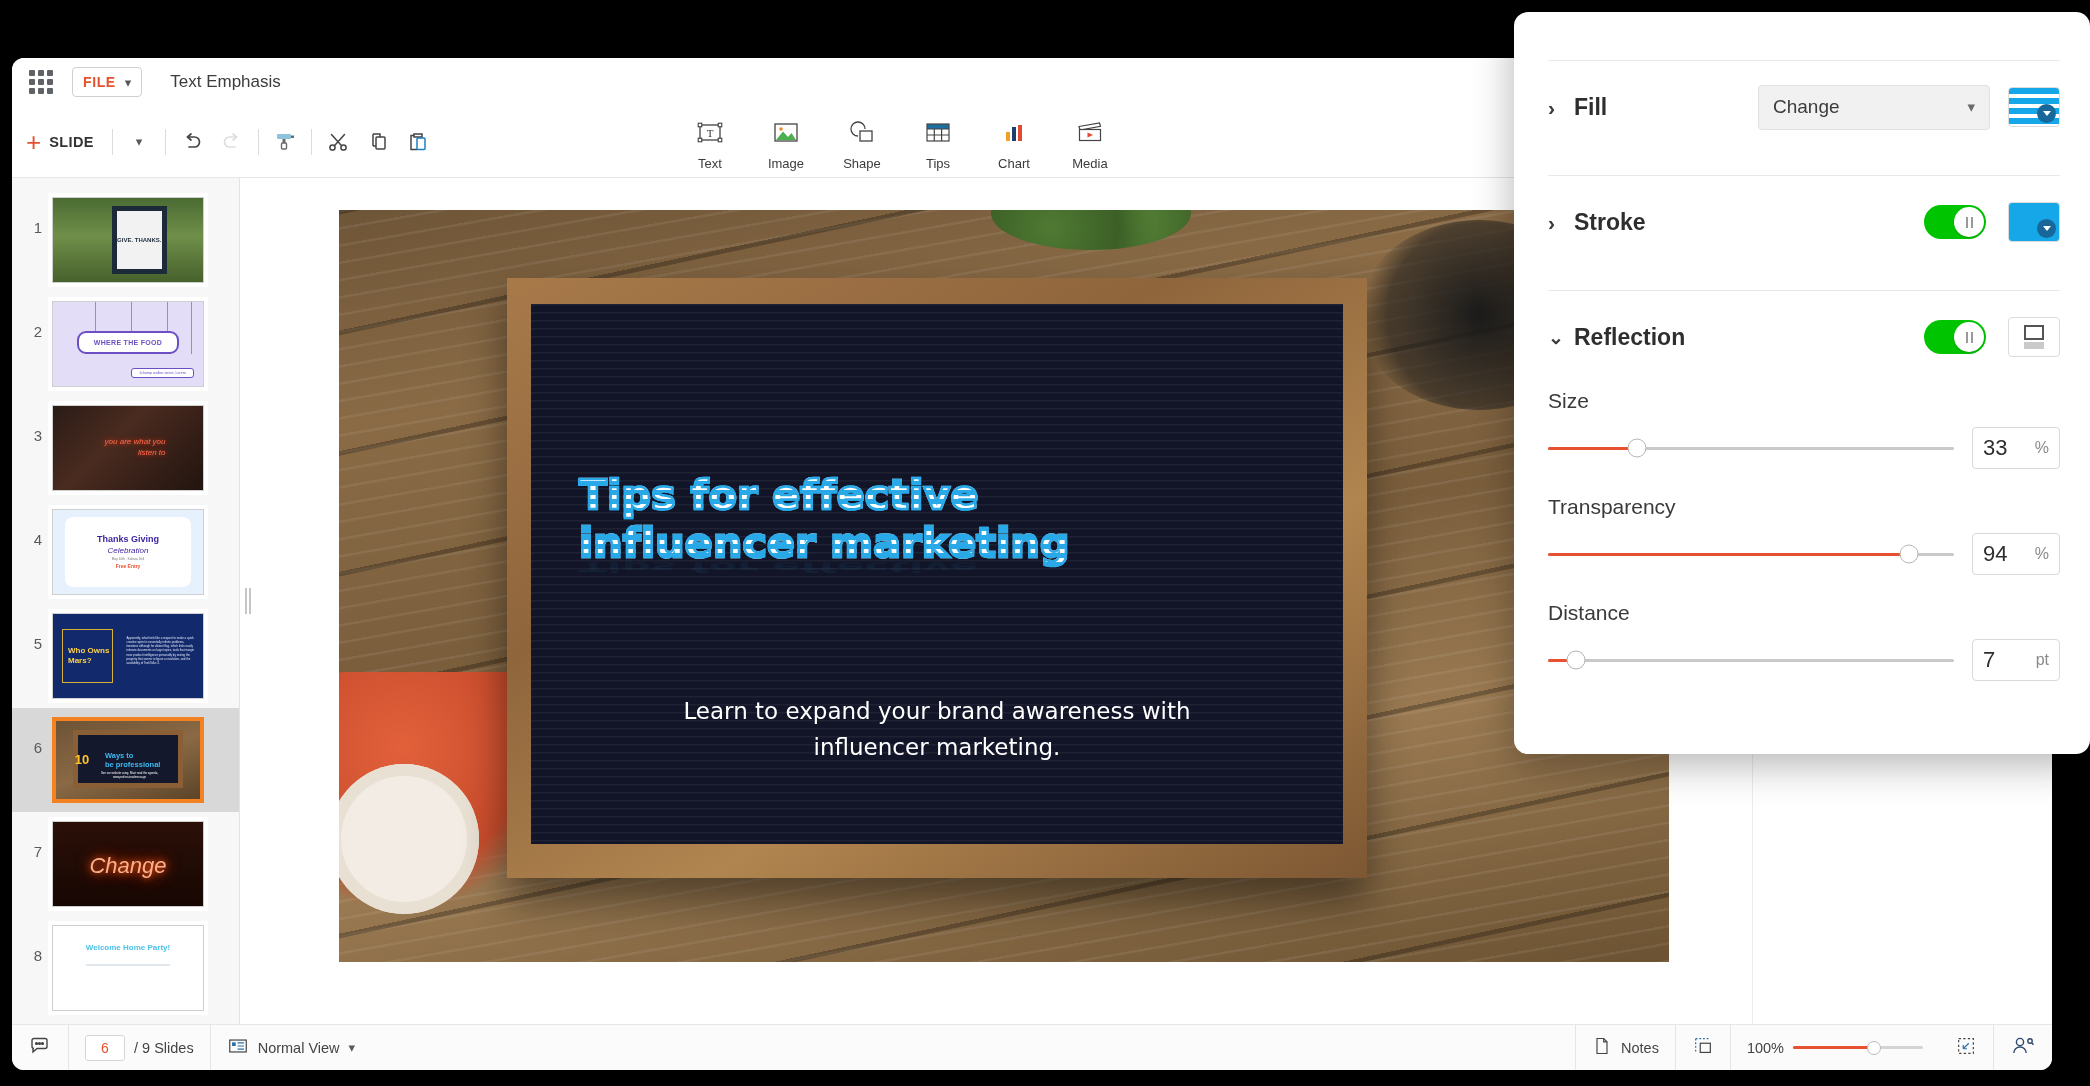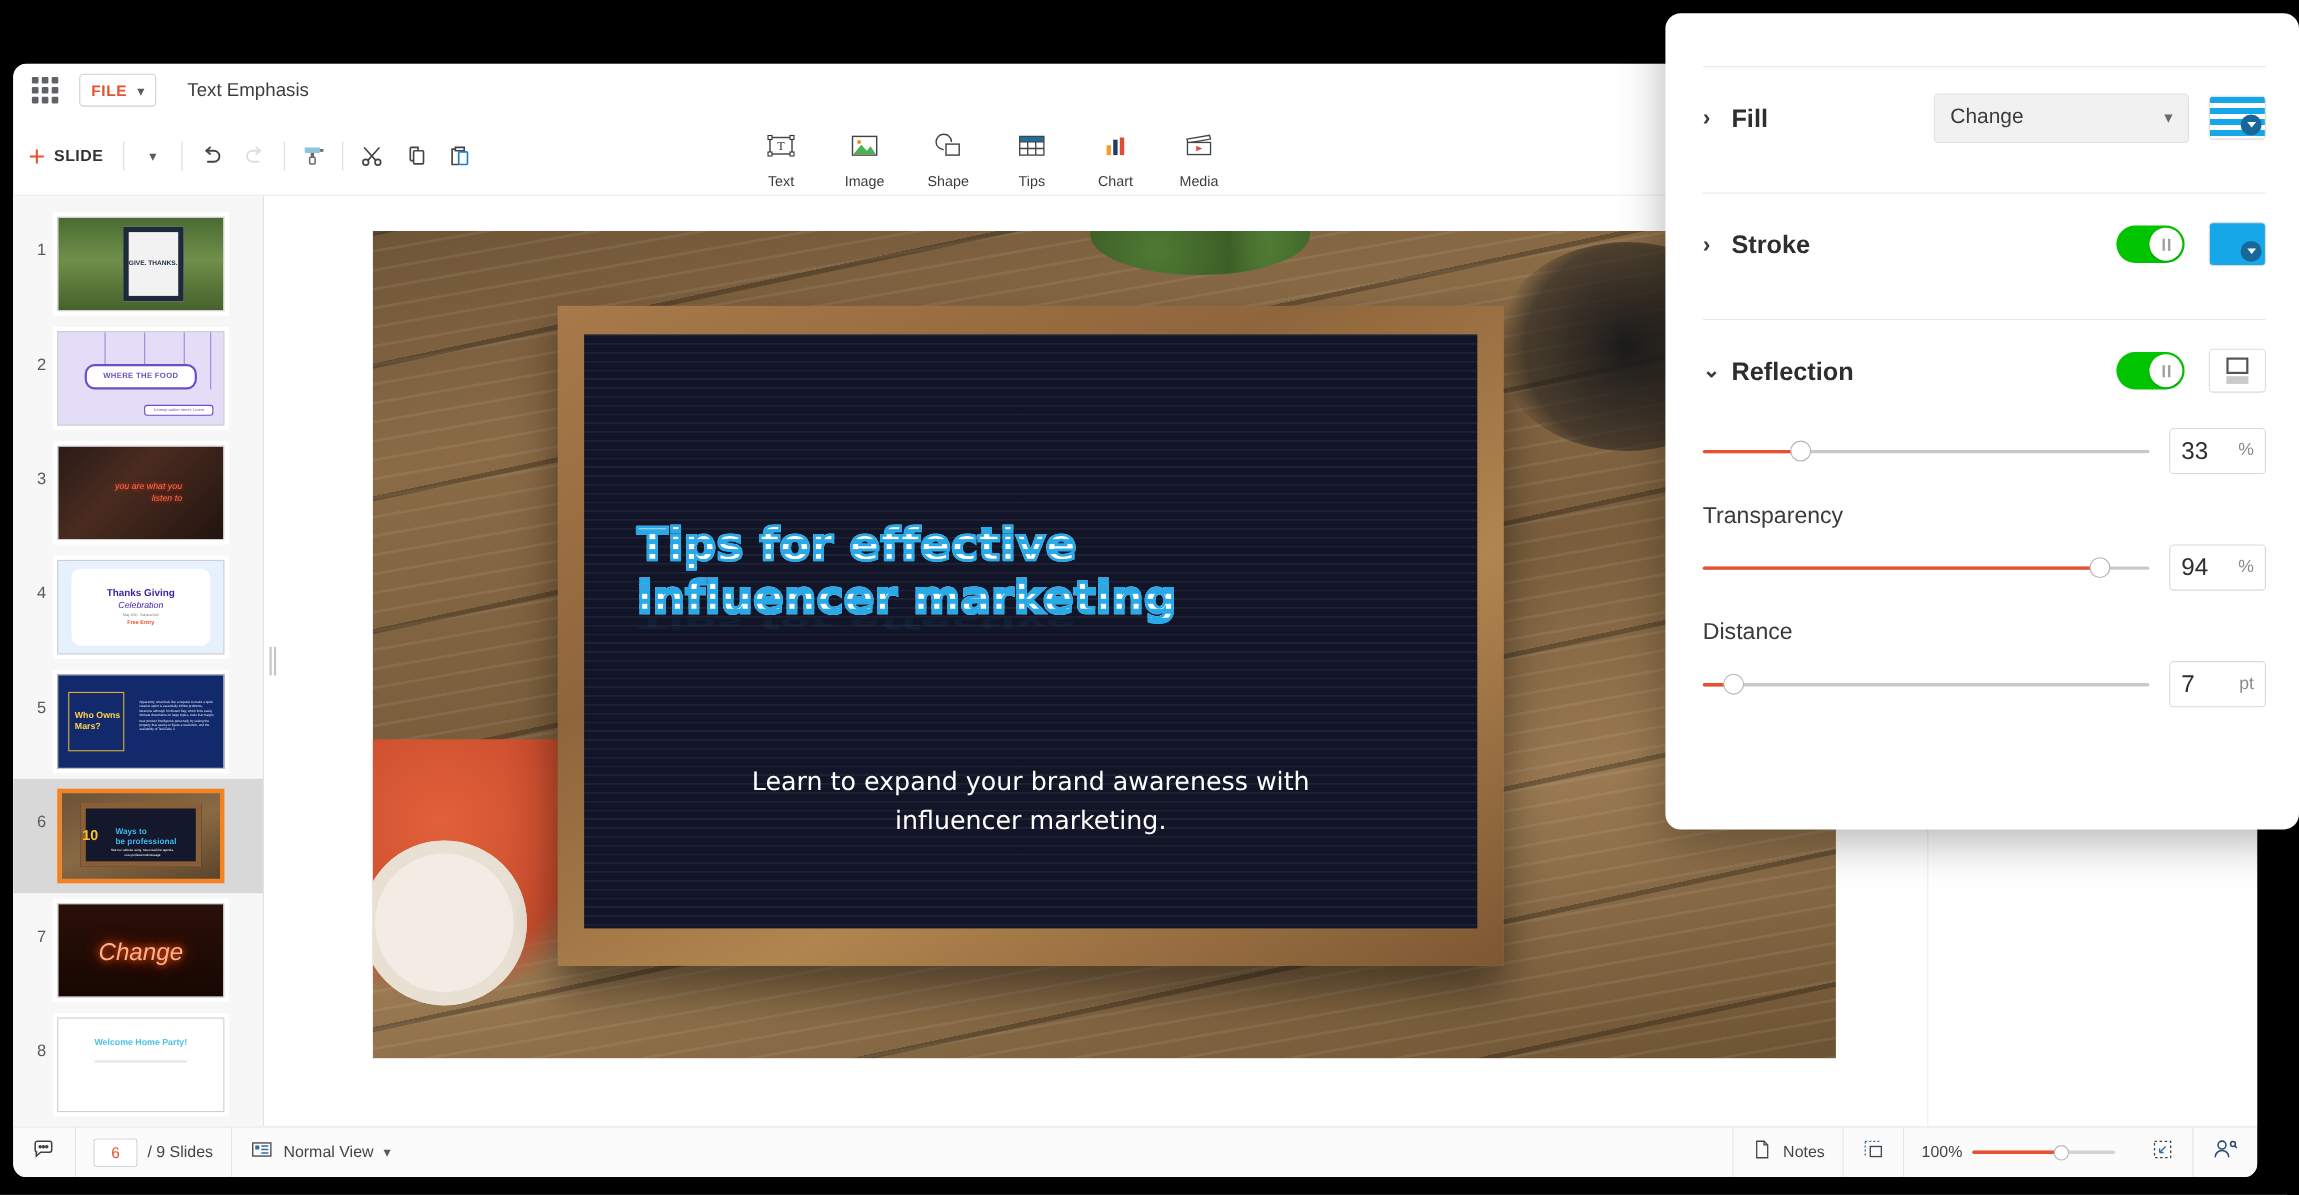--- a/index.html
+++ b/index.html
@@ -736,20 +736,21 @@
             <i></i>
           </div>
       </div>
       <div class="swatch reflect">
         <div class="sq"></div>
         <div class="rf"></div>
       </div>
     </div>
 
     <div class="slider-block">
+      <div class="sl-label">Size</div>
       <div class="sl-row">
         <div class="sl-track">
           <div class="sl-fill" style="width:22%"></div>
           <div class="sl-knob" style="left:22%"></div>
         </div>
         <div class="sl-input">
           <span class="v">33</span>
           <span class="u">%</span>
         </div>
       </div>

